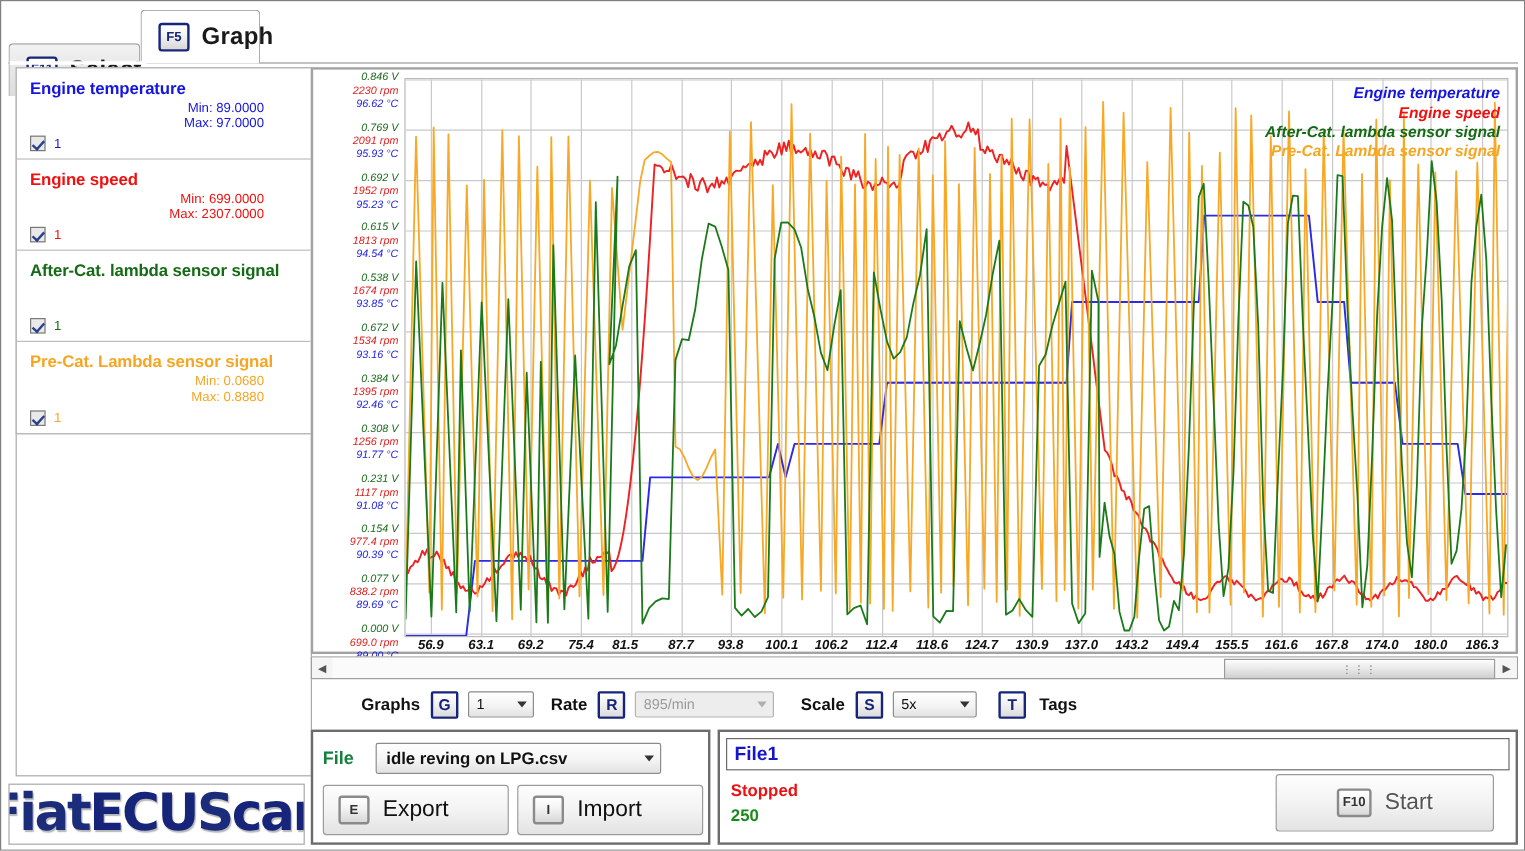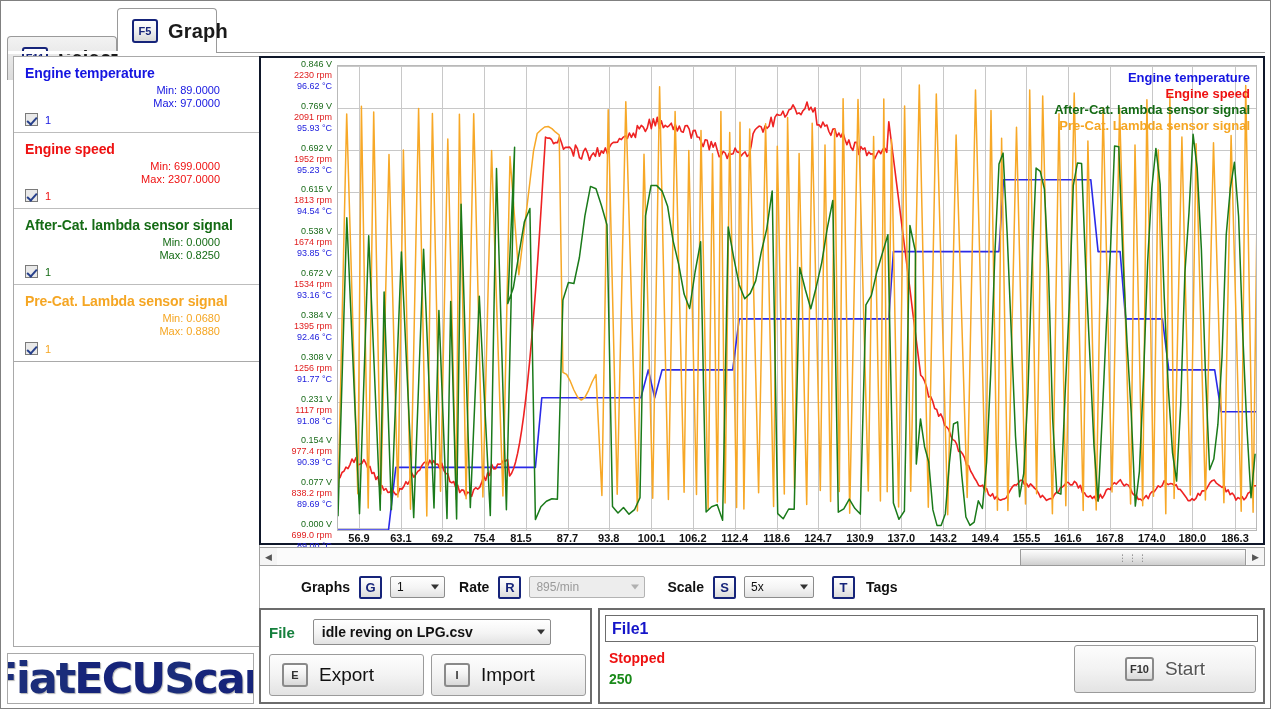--- a/index.html
+++ b/index.html
@@ -57,21 +57,21 @@
   
   #logobox{position:absolute;left:6px;top:652px;width:247px;height:51px;box-sizing:border-box;border:1px solid #a9a9a9;background:#ffffff;display:flex;align-items:center;justify-content:center;overflow:hidden;}
   #logo{font-family:"DejaVu Sans", sans-serif;font-weight:bold;font-size:43px;letter-spacing:-2px;line-height:1;white-space:nowrap;text-shadow:1px 1px 1px rgba(120,120,120,.55);}
   #logo .c1{color:#1b2d7a;}
   #logo .c2{color:#16247a;}
 
   
   #right{position:absolute;left:258px;top:55px;width:1006px;height:648px;}
 
   
-  #chartframe{position:absolute;left:0;top:0;width:1006px;height:489px;box-sizing:border-box;border:2px solid #0f172a;background:#ffffff;}
+  #chartframe{position:absolute;left:0;top:0;width:1006px;height:489px;box-sizing:border-box;border:2px solid #a3a3a3;background:#ffffff;font-style:italic;}
   #chartinner{position:absolute;left:2px;top:2px;width:1000px;height:483px;}
   #ylabels{position:absolute;left:0;top:0;width:72px;height:471px;}
   .ytick{position:absolute;right:3px;text-align:right;line-height:11px;font-size:9px;white-space:nowrap;}
   .ytick .v{color:#1a6b1a;display:block;}
   .ytick .r{color:#e02020;display:block;}
   .ytick .t{color:#2222dd;display:block;}
   #plot{position:absolute;left:74px;top:5px;width:920px;height:466px;box-sizing:border-box;border:1px solid #b9b9b9;background:#ffffff;overflow:hidden;}
   #plot svg{display:block;}
   #legend{position:absolute;right:6px;top:4px;text-align:right;line-height:16px;font-size:13px;font-weight:bold;pointer-events:none;}
   #legend div{white-space:nowrap;}
@@ -117,21 +117,21 @@
     background:linear-gradient(to bottom,#fdfdfd 0%,#f3f3f3 50%,#e3e3e3 100%);
     display:flex;align-items:center;gap:11px;padding:0 12px;
   }
   .bigbtn .t{font-size:19px;color:#111;}
   .bigbtn.disabled .t{color:#555;text-shadow:1px 1px 0 #fff;}
 
   #statusframe{position:absolute;left:339px;top:552px;width:667px;height:96px;box-sizing:border-box;border:2px solid #6c6c6c;background:#ffffff;}
   #fileinput{position:absolute;left:5px;top:5px;width:653px;height:27px;box-sizing:border-box;border:1px solid #6c6c6c;background:#fff;display:flex;align-items:center;padding:0 6px;font-size:16px;font-weight:bold;color:#1515c9;}
   #statusline{position:absolute;left:9px;top:40px;font-size:14px;font-weight:bold;color:#ee1111;}
   #countline{position:absolute;left:9px;top:61px;font-size:14px;font-weight:bold;color:#1a8a1a;}
-  #startbtn{position:absolute;right:7px;top:35px;width:182px;height:48px;justify-content:center;}
+  #startbtn{position:absolute;right:18px;top:35px;width:182px;height:48px;justify-content:center;}
 </style>
 </head>
 <body>
 
 <div id="app">
 
   <div id="tabstrip">
     <div class="tab inactive" style="left:0;width:110px;">
       <span class="fkey">F11</span>
       <span class="lbl">Select</span>
@@ -167,24 +167,20 @@
           <span>Max: 2307.0000</span>
         </div>
         <div class="chkrow">
           <span class="chk"></span>
           <span class="chknum" style="color:#ee1111">1</span>
         </div>
       </div>
 
       <div class="sensor">
         <div class="name" style="color:#156b15">After-Cat. lambda sensor signal</div>
-        <div class="mm" style="color:#156b15">
-          <span>Min: 0.0000</span><br>
-          <span>Max: 0.8250</span>
-        </div>
         <div class="chkrow">
           <span class="chk"></span>
           <span class="chknum" style="color:#156b15">1</span>
         </div>
       </div>
 
       <div class="sensor">
         <div class="name" style="color:#f5a623">Pre-Cat. Lambda sensor signal</div>
         <div class="mm" style="color:#f5a623">
           <span>Min: 0.0680</span><br>

